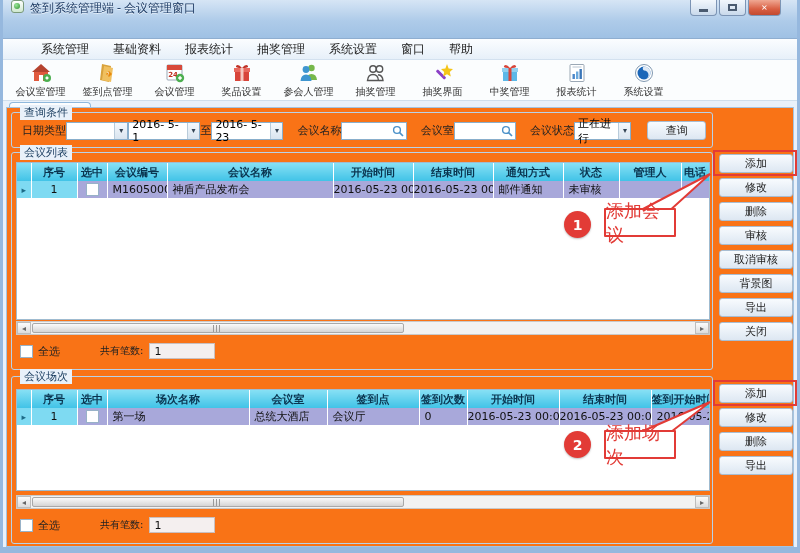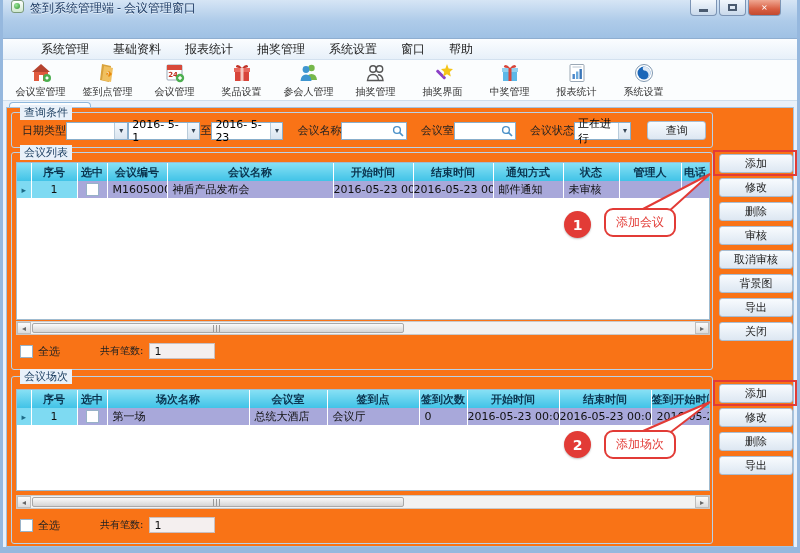--- a/index.html
+++ b/index.html
@@ -97,22 +97,22 @@
   
   .btncol { position:absolute; left:712px; width:74px; display:flex; flex-direction:column; gap:5px; }
   .btncol .btn { width:74px; }
   
   .hl-rect { position:absolute; border:2px solid #E23B36; background:transparent; z-index:40; }
   .ann-circle { position:absolute; width:27px; height:27px; border-radius:50%;
                 background:#E23B36; color:#fff; font-size:14px; font-weight:bold;
                 display:flex; align-items:center; justify-content:center; z-index:45;
                 box-shadow:0 1px 2px rgba(0,0,0,.25); }
   .ann-callout { position:absolute; width:72px; height:29px; background:#fff;
-                 border:2px solid #E23B36; border-radius:9px; display:flex; align-items:center;
-                 justify-content:center; font-size:12px; color:#E23B36; z-index:45; }
+                 border:2px solid #E23B36; border-radius:1px; display:flex; align-items:center;
+                 justify-content:center; font-size:18px; color:#E23B36; z-index:45; }
   .tails { position:absolute; left:0; top:0; width:788px; height:440px; z-index:44;
            pointer-events:none; }
 </style>
 </head>
 <body>
 
 <div class="window">
 
   <div class="titlebar">
     <span class="app-icon"></span>

